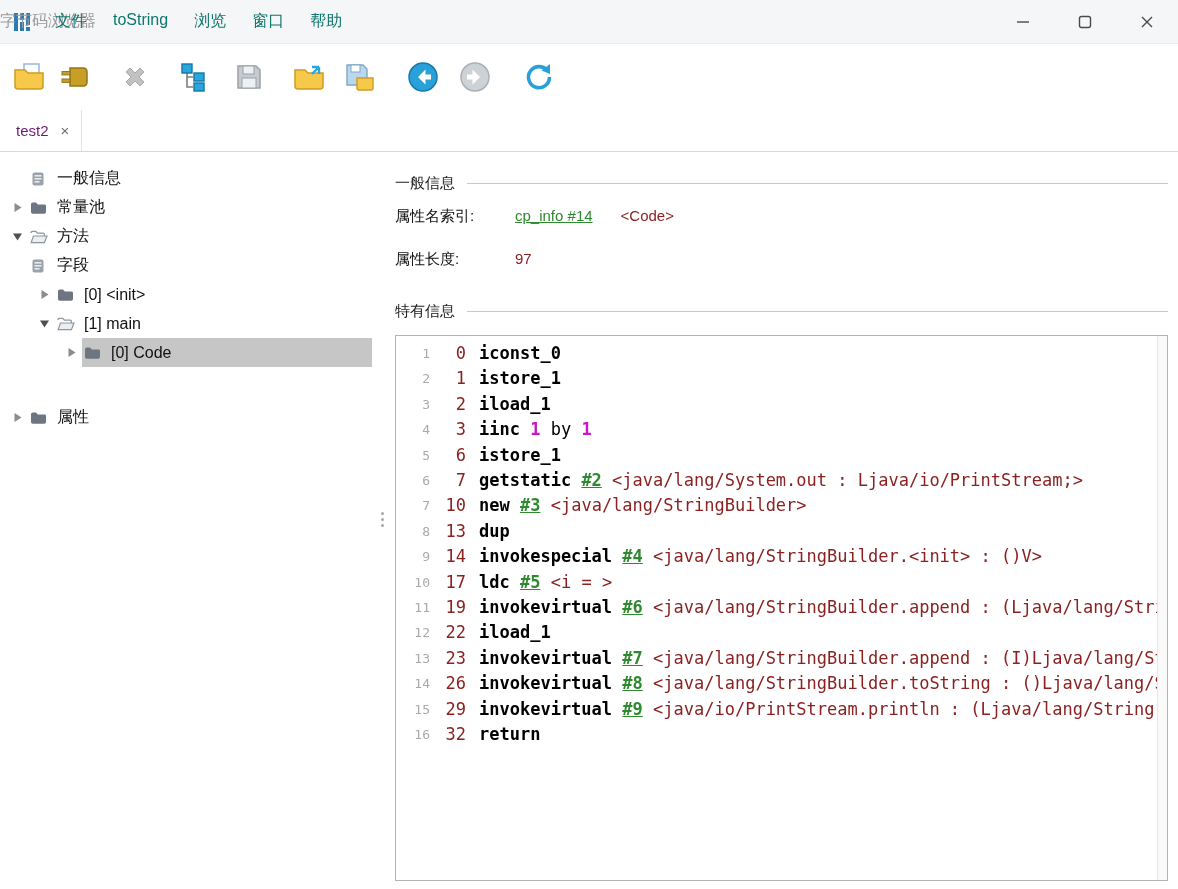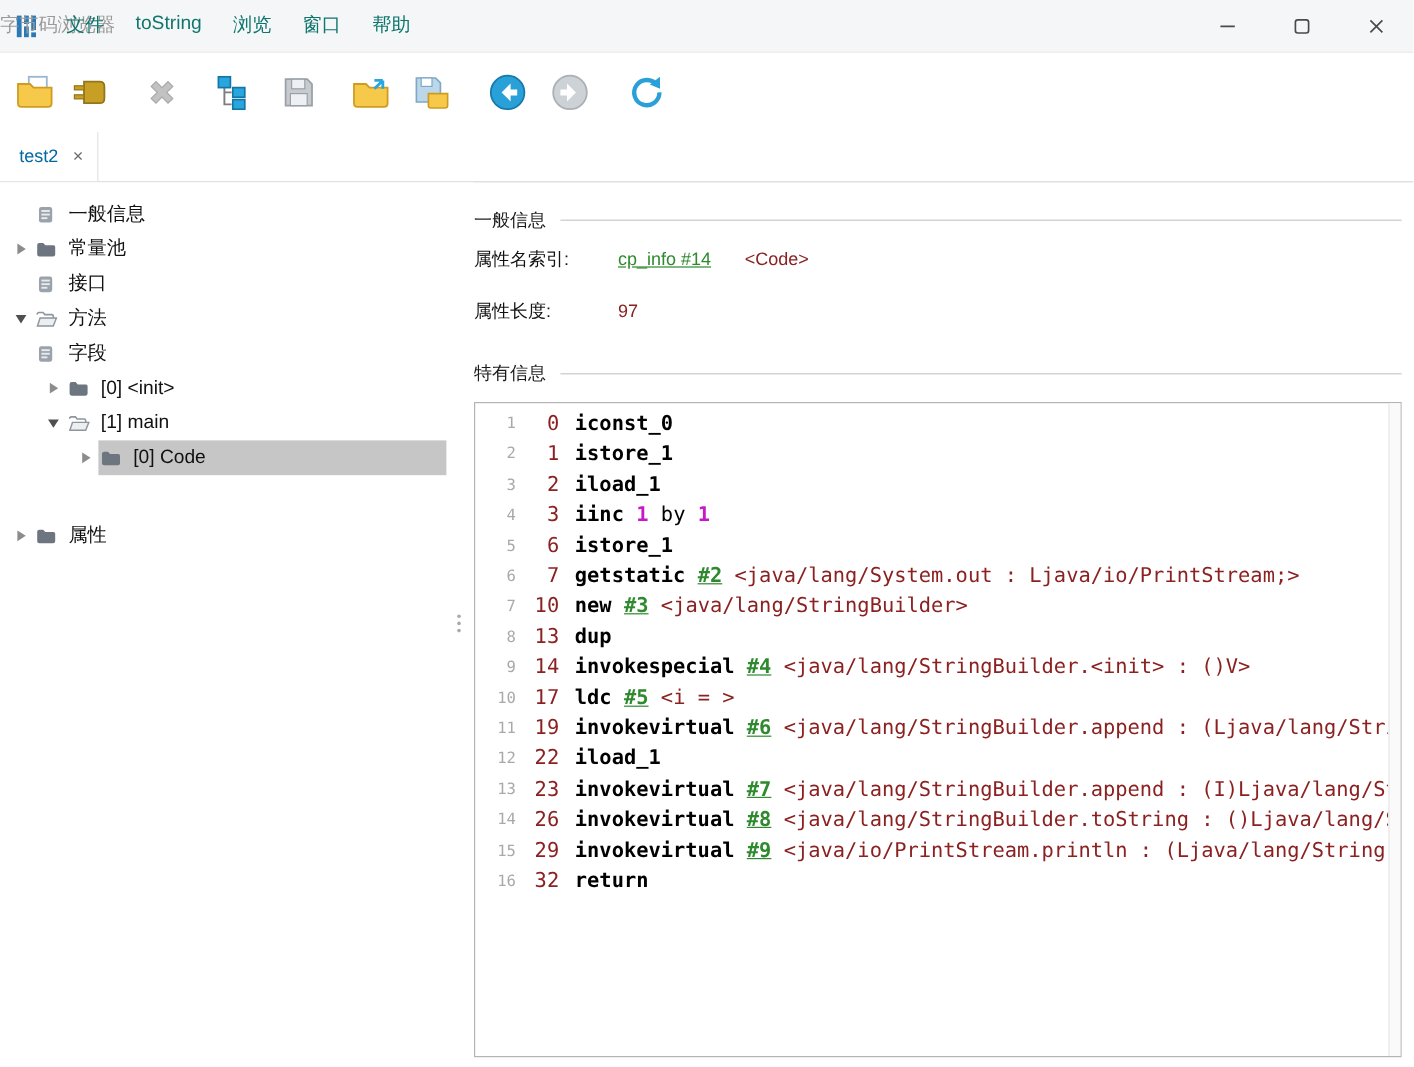--- a/index.html
+++ b/index.html
@@ -25,21 +25,21 @@
   .tbtn:nth-child(5){margin-left:16px}
   .tbtn:nth-child(6){margin-left:22px}
   .tbtn:nth-child(7){margin-left:12px}
   .tbtn:nth-child(8){margin-left:26px}
   .tbtn:nth-child(9){margin-left:14px}
   .tbtn:nth-child(10){margin-left:26px}
 
   
   .tabbar{height:42px;flex:0 0 42px;display:flex;align-items:stretch;border-bottom:1px solid #d9d9d9;background:#fff}
   .tab{display:flex;align-items:center;padding:0 12px 0 16px;font-size:15px;border-right:1px solid #e3e3e3;background:#fff}
-  .tablabel{color:#0369a1}
+  .tablabel{color:#701a75}
   .tabclose{margin-left:12px;color:#6d6d6d;font-size:15px;line-height:1}
 
   
   .main{flex:1;display:flex;min-height:0}
   .treepanel{width:380px;flex:0 0 380px;padding-top:12px;overflow:hidden;background:#fff}
   .trow{height:29px;display:flex;align-items:center}
   .arrow{width:22px;flex:0 0 22px;display:flex;justify-content:center;align-items:center}
   .tbody{display:flex;align-items:center;flex:1;height:100%;margin-right:8px;padding-left:2px}
   .tbody.sel{background:#c6c6c6}
   .ticon{width:22px;flex:0 0 22px;display:flex;align-items:center}
@@ -218,34 +218,20 @@
           <div class="tbody">
             <span class="ticon">
               <svg width="17" height="14" viewBox="0 0 17 14">
                 <path d="M1 3.2 Q1 1.4 2.8 1.4 H6 l1.8 2 H14.6 Q16 3.4 16 4.8 V11 q0 1.8-1.8 1.8 H2.8 Q1 12.8 1 11 Z" fill="#6d7680"></path>
               </svg>
             </span>
             <span class="tlabel">常量池</span>
           </div>
         </div>
         <div class="trow" style="padding-left: 6px;">
-          <span class="arrow"></span>
-          <div class="tbody">
-            <span class="ticon">
-              <svg width="16" height="16" viewBox="0 0 16 16">
-                <rect x="2.5" y="1.5" width="11" height="13" rx="2" fill="#9aa2ab"></rect>
-                <rect x="4.5" y="4" width="7" height="1.6" fill="#e8ebee"></rect>
-                <rect x="4.5" y="7" width="7" height="1.6" fill="#e8ebee"></rect>
-                <rect x="4.5" y="10" width="5" height="1.6" fill="#e8ebee"></rect>
-              </svg>
-            </span>
-            <span class="tlabel">接口</span>
-          </div>
-        </div>
-        <div class="trow" style="padding-left: 6px;">
           <span class="arrow">
             <svg width="11" height="11" viewBox="0 0 11 11">
               <polygon points="1,2.5 10,2.5 5.5,9.5" fill="#4f4f4f"></polygon>
             </svg>
           </span>
           <div class="tbody">
             <span class="ticon">
               <svg width="18" height="14" viewBox="0 0 18 14">
                 <path d="M1 3 Q1 1.4 2.6 1.4 H5.8 l1.6 1.8 H13 q1.4 0 1.4 1.4 V6" fill="none" stroke="#8e959c" stroke-width="1.3"></path>
                 <path d="M3.4 6 H17 L14.4 12.6 H1.2 Z" fill="#eceff1" stroke="#8e959c" stroke-width="1.2"></path>

